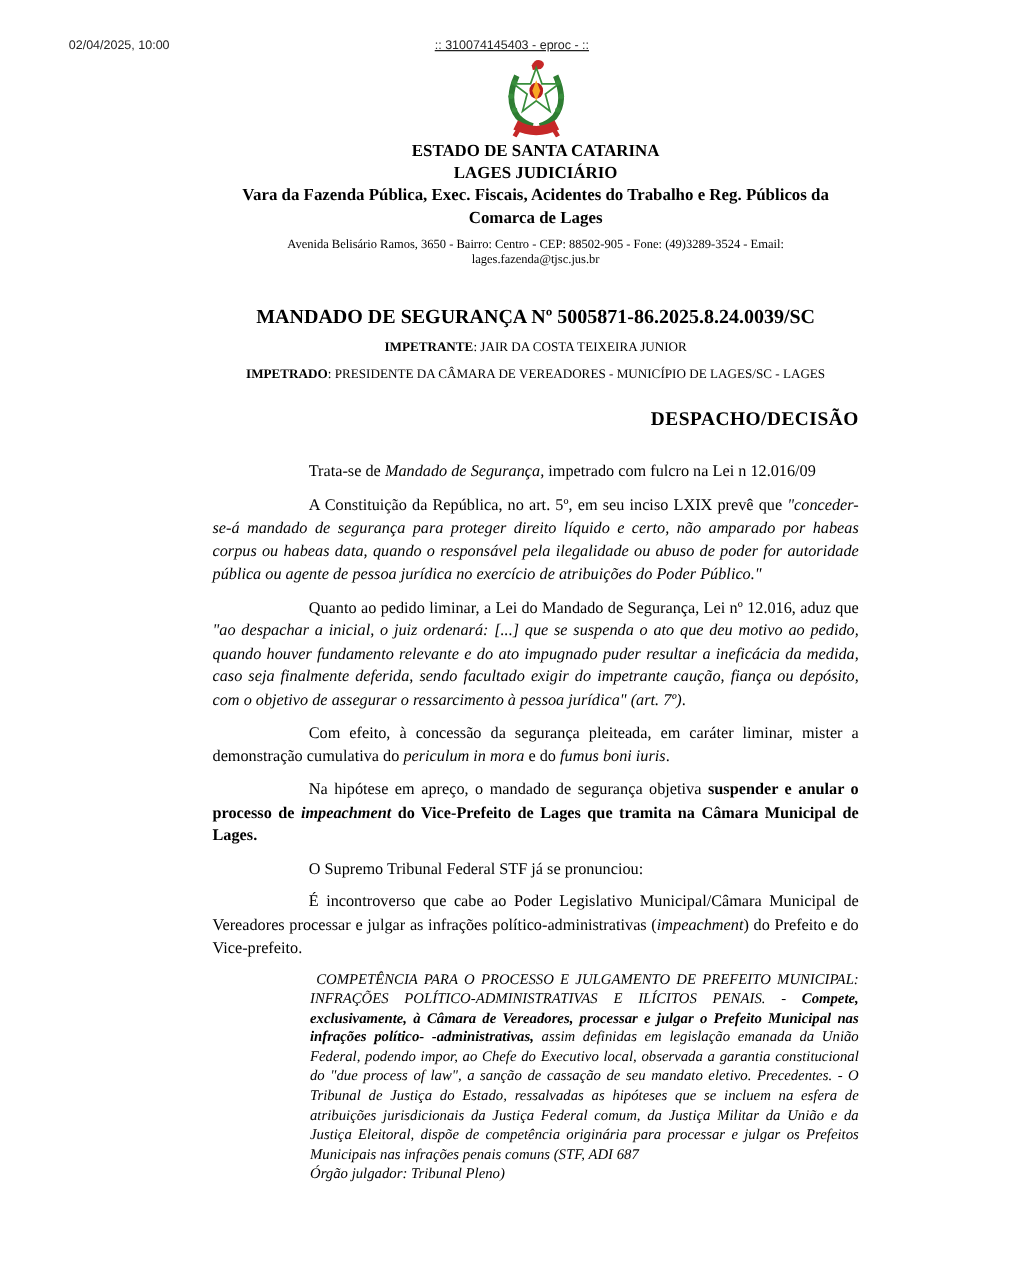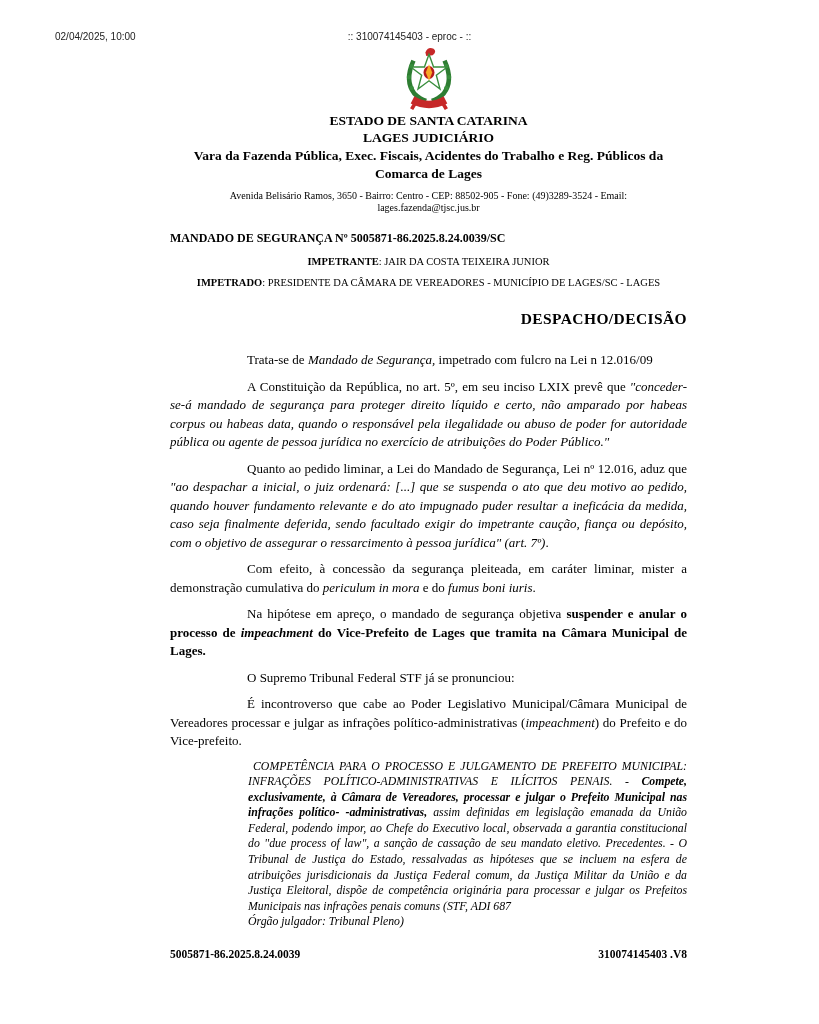--- a/index.html
+++ b/index.html
@@ -11,37 +11,37 @@
     color:#000;
     overflow:hidden;
   }
   
   .print-header{
     position:absolute;top:31px;left:0;width:819px;height:14px;
     font-family:"Liberation Sans","DejaVu Sans",sans-serif;
     font-size:10px;color:#222;
   }
   .print-header .dt{position:absolute;left:55px;top:0;}
-  .print-header .ttl{position:absolute;left:0;width:100%;text-align:center;top:0;}
+  .print-header .ttl{position:absolute;left:0;width:100%;text-align:center;top:0;text-decoration:underline;}
   .print-footer{
     position:absolute;top:981px;left:57px;right:88px;
     display:flex;justify-content:space-between;align-items:flex-start;
     font-family:"Liberation Sans","DejaVu Sans",sans-serif;
     font-size:9.5px;color:#222;
   }
   .print-footer .url{white-space:nowrap;overflow:hidden;max-width:660px;}
   .print-footer .pg{margin-left:14px;}
   
   .content{position:absolute;left:170px;top:0;width:517px;}
   .letterhead{margin-top:46px;text-align:center;}
   .crest{display:block;margin:0 auto 2px auto;width:58px;height:64px;}
   .lh-state,.lh-branch{font-weight:bold;font-size:13.5px;line-height:17px;}
   .lh-court{font-weight:bold;font-size:13.5px;line-height:18px;margin-top:1px;}
   .lh-address{font-size:10px;line-height:12px;margin:7px auto 0 auto;max-width:445px;}
-  .case-title{margin-top:17px;font-weight:bold;font-size:12px;text-align:left;}
+  .case-title{margin-top:31px;font-weight:bold;font-size:16px;text-align:center;}
   .party-line{font-size:10.5px;line-height:11px;margin-top:10px;text-align:center;}
   .party-line:first-of-type{margin-top:12px;}
   .party-role{font-weight:bold;}
   .section-title{margin:22px 0 0 0;text-align:right;font-weight:bold;font-size:15.5px;letter-spacing:.4px;}
   .para{
     margin:8px 0 0 0;text-align:justify;
     font-size:13px;line-height:18.5px;text-indent:77px;
   }
   .para.first{margin-top:23px;}
   .it{font-style:italic;}
@@ -116,19 +116,15 @@
     <p class="para"><span>Na hipótese em apreço, o mandado de segurança objetiva </span><span class="b">suspender e anular o processo de </span><span class="bi">impeachment</span><span class="b"> do Vice-Prefeito de Lages que tramita na Câmara Municipal de Lages.</span></p>
 
     <p class="para"><span>O Supremo Tribunal Federal STF já se pronunciou:</span></p>
 
     <p class="para"><span>É incontroverso que cabe ao Poder Legislativo Municipal/Câmara Municipal de Vereadores processar e julgar as infrações político-administrativas (</span><span class="it">impeachment</span><span>) do Prefeito e do Vice-prefeito.</span></p>
 
     <div class="quote"><span>COMPETÊNCIA PARA O PROCESSO E JULGAMENTO DE PREFEITO MUNICIPAL: INFRAÇÕES POLÍTICO-ADMINISTRATIVAS E ILÍCITOS PENAIS. - </span><span class="bi">Compete, exclusivamente, à Câmara de Vereadores, processar e julgar o Prefeito Municipal nas infrações político- -administrativas,</span><span> assim definidas em legislação emanada da União Federal, podendo impor, ao Chefe do Executivo local, observada a garantia constitucional do "due process of law", a sanção de cassação de seu mandato eletivo. Precedentes. - O Tribunal de Justiça do Estado, ressalvadas as hipóteses que se incluem na esfera de atribuições jurisdicionais da Justiça Federal comum, da Justiça Militar da União e da Justiça Eleitoral, dispõe de competência originária para processar e julgar os Prefeitos Municipais nas infrações penais comuns (STF, ADI 687</span><span class="line-break">Órgão julgador: Tribunal Pleno)</span></div>
 
   </div>
 
-  <div class="doc-footer">
-    <span>5005871-86.2025.8.24.0039</span>
-    <span>310074145403 .V8</span>
-  </div>
 
 
 </div>
 
 </body></html>

